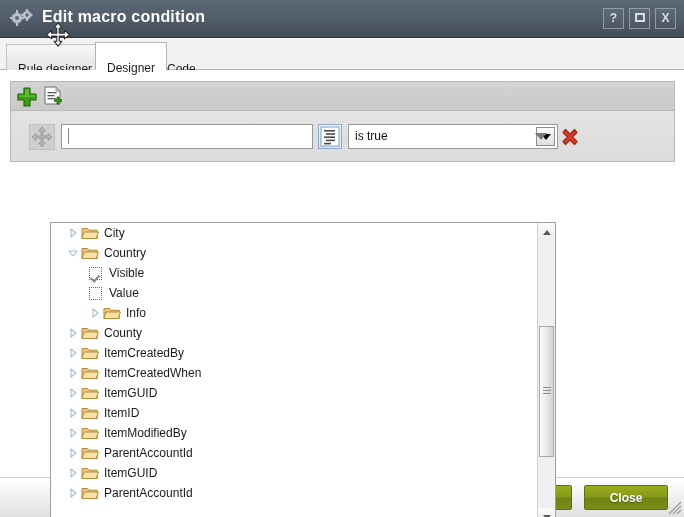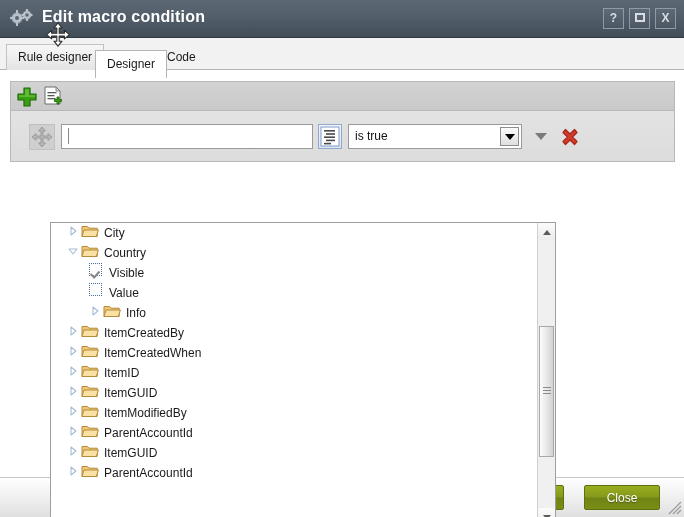--- a/index.html
+++ b/index.html
@@ -81,21 +81,21 @@
     left: 0; top: 38px;
     width: 684px; height: 32px;
     background: #f2f2f2;
     border-bottom: 1px solid #b4b4b4;
     box-sizing: border-box;
   }
   .tab {
     position: absolute;
     top: 6px;
     height: 26px;
-    padding: 0 11px;
+    padding: 12px 11px;
     line-height: 25px;
     font-size: 12px;
     color: #1a1a1a;
     background: linear-gradient(to bottom, #fcfcfc, #e9e9e9);
     border: 1px solid #b4b4b4;
     border-bottom: none;
     box-sizing: border-box;
     white-space: nowrap;
   }
   .tab.inactive {
@@ -177,21 +177,21 @@
     left: 307px; top: 13px;
     width: 24px; height: 25px;
     background: linear-gradient(to bottom, #f3f6fb, #dde6f4);
     border: 1px solid #8fa8cc;
     box-sizing: border-box;
   }
 
   .op-select {
     position: absolute;
     left: 337px; top: 13px;
-    width: 174px; height: 25px;
+    width: 210px; height: 25px;
     background: #ffffff;
     border: 1px solid #9a9a9a;
     box-sizing: border-box;
   }
   .op-label {
     position: absolute;
     left: 6px; top: 4px;
     font-size: 12px;
     color: #111;
   }
@@ -241,21 +241,21 @@
   .tree-list {
     position: absolute;
     left: 0; top: 0;
     width: 486px; height: 302px;
     overflow: hidden;
   }
   .tree-row {
     height: 20px;
     line-height: 20px;
     display: flex;
-    align-items: flex-start;
+    align-items: center;
     font-size: 12px;
     color: #1a1a1a;
     white-space: nowrap;
   }
   .tw {
     width: 16px; height: 16px;
     flex: 0 0 16px;
     position: relative;
   }
   .tw svg { display: block; }
@@ -340,27 +340,27 @@
     position: absolute;
     left: 0; top: 477px;
     width: 684px; height: 40px;
     background: linear-gradient(to bottom, #ffffff, #e0e0e0);
     border-top: 1px solid #c8c8c8;
     box-sizing: border-box;
   }
   .btn-green {
     position: absolute;
     top: 7px;
-    width: 76px; height: 25px;
+    width: 84px; height: 25px;
     background: linear-gradient(to bottom, #9aad1e 0%, #86991a 48%, #6f8414 52%, #798d17 100%);
     border: 1px solid #5f7010;
     border-radius: 2px;
     color: #ffffff;
     font-size: 12px;
-    font-weight: normal;
+    font-weight: bold;
     line-height: 24px;
     text-align: center;
     box-sizing: border-box;
     text-shadow: 0 1px 1px rgba(0,0,0,.35);
   }
   .btn-ok { left: 488px; }
   .btn-close { left: 584px; }
 
   .resize-grip {
     position: absolute;
@@ -402,21 +402,21 @@
 </div>
 
 <div class="move-cursor">
   <svg width="26" height="26" viewBox="0 0 26 26">
     <path d="M13 1 L17 6 H14.2 V11.2 H19.4 V8.4 L24.4 12.6 L19.4 16.8 V14 H14.2 V19.2 H17 L13 24.2 L9 19.2 H11.8 V14 H6.6 V16.8 L1.6 12.6 L6.6 8.4 V11.2 H11.8 V6 H9 Z" fill="#ffffff" stroke="#2b2b2b" stroke-width="1.1" stroke-linejoin="round"></path>
   </svg>
 </div>
 
 <div class="tabstrip">
   <div class="tab inactive" style="left:6px;">Rule designer</div>
-  <div class="tab active" style="left:95px;margin-top:8px;">Designer</div>
+  <div class="tab active" style="left:95px;">Designer</div>
   <div class="tab inactive" style="left:155px; background:transparent; border-color:transparent;">Code</div>
 </div>
 
 <div class="content">
 
   <div class="toolbar">
     <div class="tb-btn" style="left:4px;">
       <svg width="24" height="24" viewBox="0 0 24 24">
         <path d="M9 3 H15 V9 H21 V15 H15 V21 H9 V15 H3 V9 H9 Z" fill="#3aa013" stroke="#1f6b08" stroke-width="1.2" stroke-linejoin="round"></path>
         <path d="M10 4.2 H14 V10.2 H20 V12 H4 V10.2 H10 Z" fill="#7fd04f" opacity=".55"></path>
@@ -532,20 +532,33 @@
           <div style="flex: 0 0 14px; height: 16px;"></div>
           <div class="tw">
             <svg width="16" height="16" viewBox="0 0 16 16">
               <path d="M6 4 L11 8 L6 12 Z" fill="#ffffff" stroke="#a6bcd6" stroke-width="1.1" stroke-linejoin="round"></path>
             </svg>
           </div>
           <div class="folder"><svg width="18" height="16" viewBox="0 0 18 16">
               <path d="M1 3.5 H6.5 L8 5.2 H16.2 V13.5 H1 Z" fill="#f0c676" stroke="#b38b3a" stroke-width="1" stroke-linejoin="round"></path>
               <path d="M3 7 H17.4 L15.3 13.5 H1 Z" fill="#fbe0a4" stroke="#b38b3a" stroke-width="1" stroke-linejoin="round"></path>
             </svg></div>
+          <span class="t-label">County</span>
+        </div>
+        <div class="tree-row">
+          <div style="flex: 0 0 14px; height: 16px;"></div>
+          <div class="tw">
+            <svg width="16" height="16" viewBox="0 0 16 16">
+              <path d="M6 4 L11 8 L6 12 Z" fill="#ffffff" stroke="#a6bcd6" stroke-width="1.1" stroke-linejoin="round"></path>
+            </svg>
+          </div>
+          <div class="folder"><svg width="18" height="16" viewBox="0 0 18 16">
+              <path d="M1 3.5 H6.5 L8 5.2 H16.2 V13.5 H1 Z" fill="#f0c676" stroke="#b38b3a" stroke-width="1" stroke-linejoin="round"></path>
+              <path d="M3 7 H17.4 L15.3 13.5 H1 Z" fill="#fbe0a4" stroke="#b38b3a" stroke-width="1" stroke-linejoin="round"></path>
+            </svg></div>
           <span class="t-label">ItemCreatedBy</span>
         </div>
         <div class="tree-row">
           <div style="flex: 0 0 14px; height: 16px;"></div>
           <div class="tw">
             <svg width="16" height="16" viewBox="0 0 16 16">
               <path d="M6 4 L11 8 L6 12 Z" fill="#ffffff" stroke="#a6bcd6" stroke-width="1.1" stroke-linejoin="round"></path>
             </svg>
           </div>
           <div class="folder"><svg width="18" height="16" viewBox="0 0 18 16">
@@ -558,34 +571,34 @@
           <div style="flex: 0 0 14px; height: 16px;"></div>
           <div class="tw">
             <svg width="16" height="16" viewBox="0 0 16 16">
               <path d="M6 4 L11 8 L6 12 Z" fill="#ffffff" stroke="#a6bcd6" stroke-width="1.1" stroke-linejoin="round"></path>
             </svg>
           </div>
           <div class="folder"><svg width="18" height="16" viewBox="0 0 18 16">
               <path d="M1 3.5 H6.5 L8 5.2 H16.2 V13.5 H1 Z" fill="#f0c676" stroke="#b38b3a" stroke-width="1" stroke-linejoin="round"></path>
               <path d="M3 7 H17.4 L15.3 13.5 H1 Z" fill="#fbe0a4" stroke="#b38b3a" stroke-width="1" stroke-linejoin="round"></path>
             </svg></div>
+          <span class="t-label">ItemGUID</span>
+        </div>
+        <div class="tree-row">
+          <div style="flex: 0 0 14px; height: 16px;"></div>
+          <div class="tw">
+            <svg width="16" height="16" viewBox="0 0 16 16">
+              <path d="M6 4 L11 8 L6 12 Z" fill="#ffffff" stroke="#a6bcd6" stroke-width="1.1" stroke-linejoin="round"></path>
+            </svg>
+          </div>
+          <div class="folder"><svg width="18" height="16" viewBox="0 0 18 16">
+              <path d="M1 3.5 H6.5 L8 5.2 H16.2 V13.5 H1 Z" fill="#f0c676" stroke="#b38b3a" stroke-width="1" stroke-linejoin="round"></path>
+              <path d="M3 7 H17.4 L15.3 13.5 H1 Z" fill="#fbe0a4" stroke="#b38b3a" stroke-width="1" stroke-linejoin="round"></path>
+            </svg></div>
           <span class="t-label">ItemID</span>
-        </div>
-        <div class="tree-row">
-          <div style="flex: 0 0 14px; height: 16px;"></div>
-          <div class="tw">
-            <svg width="16" height="16" viewBox="0 0 16 16">
-              <path d="M6 4 L11 8 L6 12 Z" fill="#ffffff" stroke="#a6bcd6" stroke-width="1.1" stroke-linejoin="round"></path>
-            </svg>
-          </div>
-          <div class="folder"><svg width="18" height="16" viewBox="0 0 18 16">
-              <path d="M1 3.5 H6.5 L8 5.2 H16.2 V13.5 H1 Z" fill="#f0c676" stroke="#b38b3a" stroke-width="1" stroke-linejoin="round"></path>
-              <path d="M3 7 H17.4 L15.3 13.5 H1 Z" fill="#fbe0a4" stroke="#b38b3a" stroke-width="1" stroke-linejoin="round"></path>
-            </svg></div>
-          <span class="t-label">ItemGUID</span>
         </div>
         <div class="tree-row">
           <div style="flex: 0 0 14px; height: 16px;"></div>
           <div class="tw">
             <svg width="16" height="16" viewBox="0 0 16 16">
               <path d="M6 4 L11 8 L6 12 Z" fill="#ffffff" stroke="#a6bcd6" stroke-width="1.1" stroke-linejoin="round"></path>
             </svg>
           </div>
           <div class="folder"><svg width="18" height="16" viewBox="0 0 18 16">
               <path d="M1 3.5 H6.5 L8 5.2 H16.2 V13.5 H1 Z" fill="#f0c676" stroke="#b38b3a" stroke-width="1" stroke-linejoin="round"></path>

